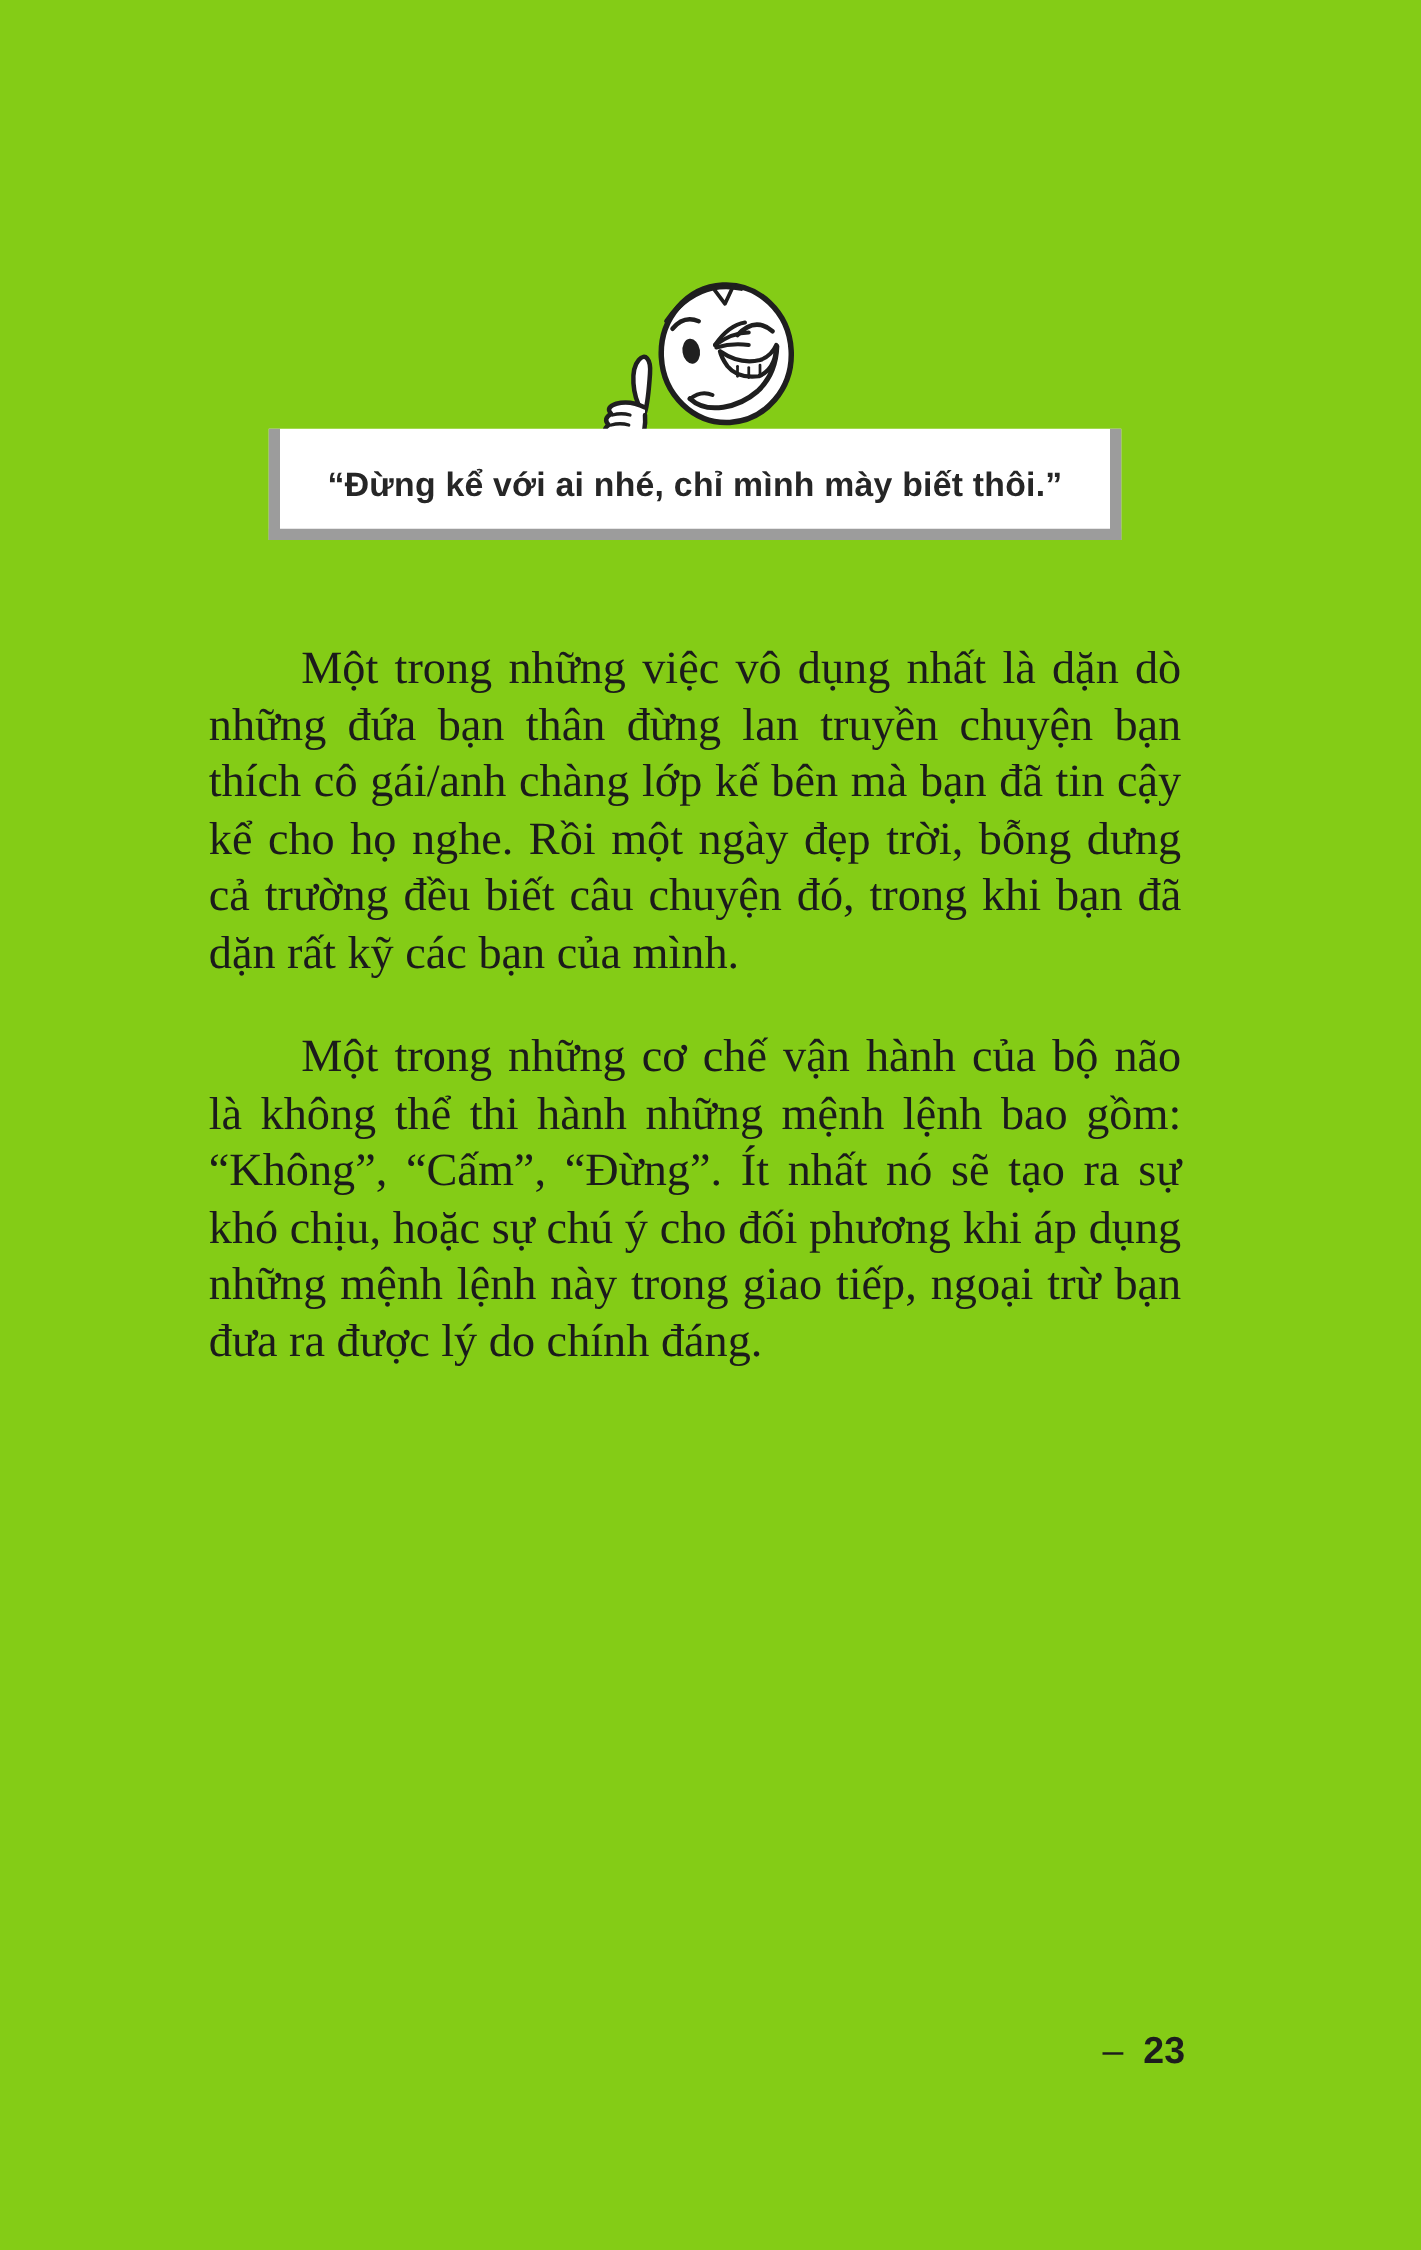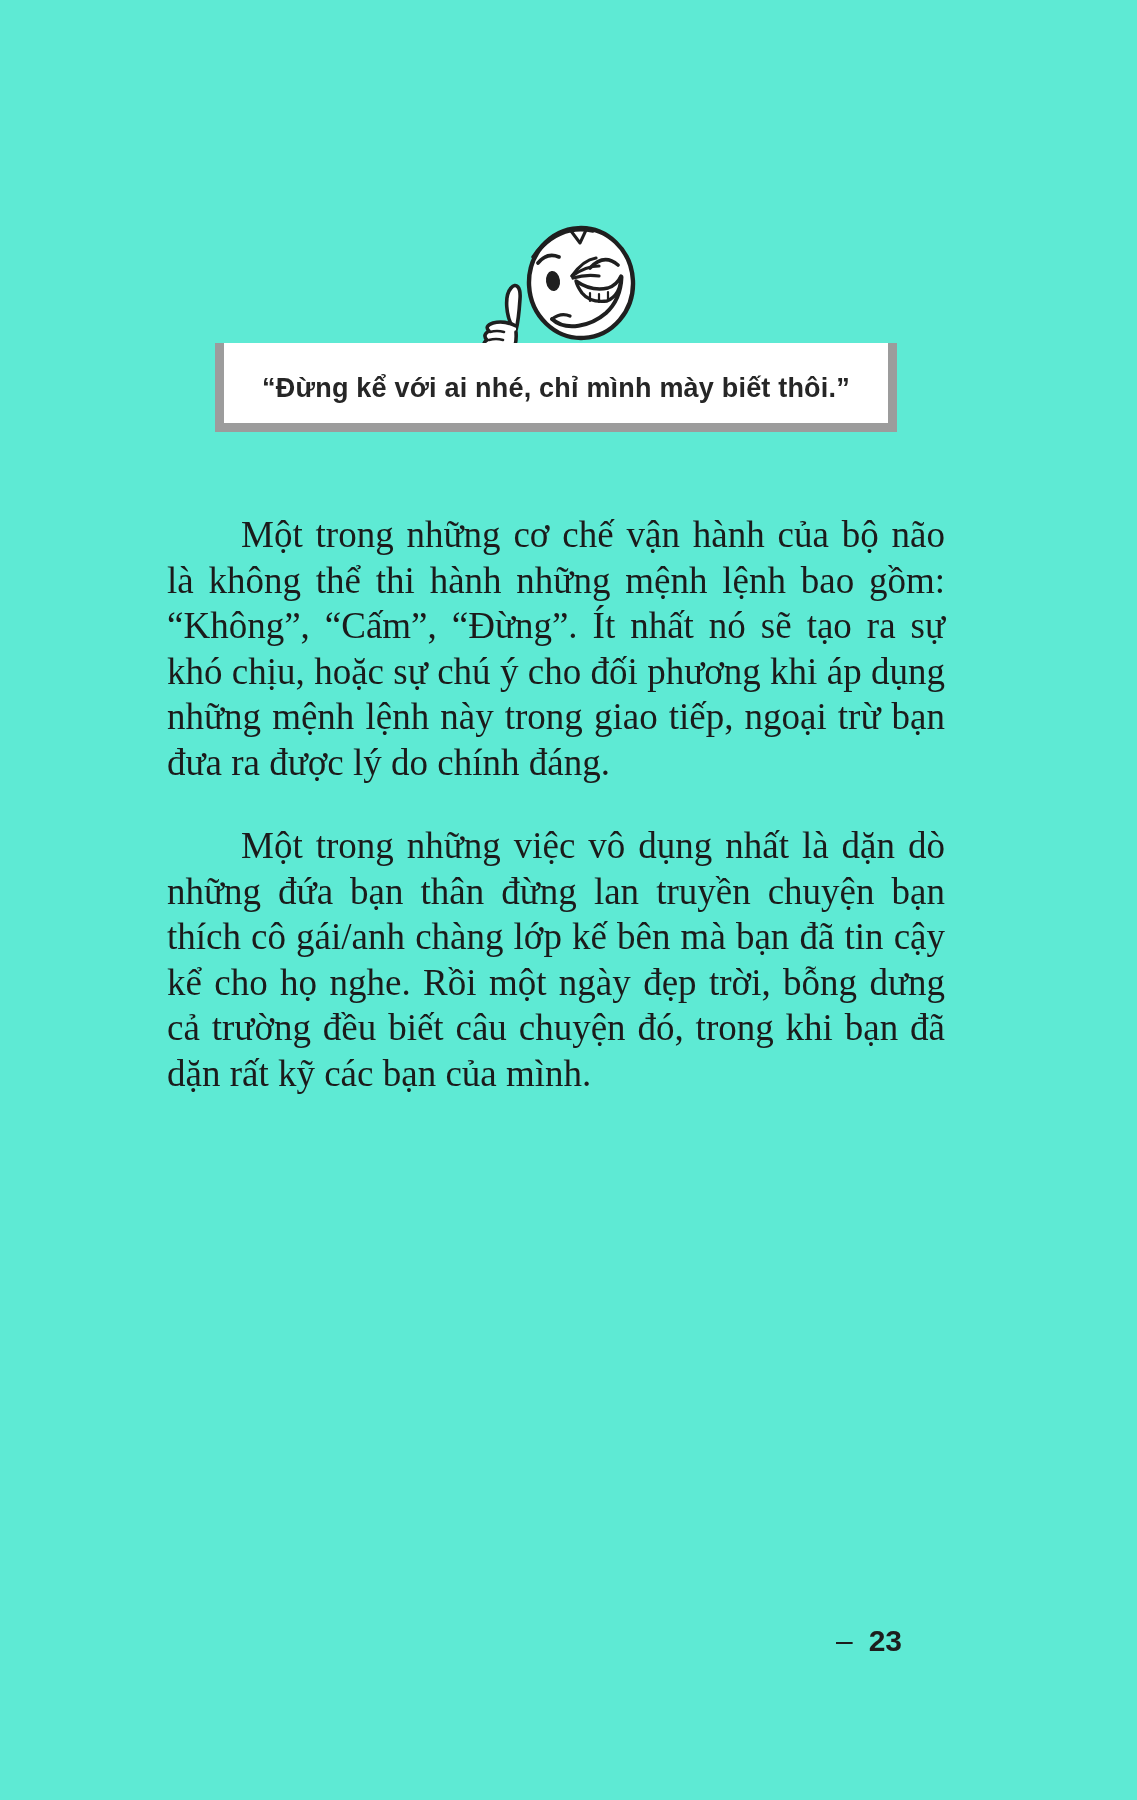--- a/index.html
+++ b/index.html
@@ -5,21 +5,21 @@
   html, body { margin: 0; padding: 0; }
   body {
     width: 1137px; height: 1800px;
     background: #ffffff;
     position: relative;
     font-family: "Liberation Serif", serif;
     overflow: hidden;
   }
   .page {
     position: absolute; inset: 0;
-    background: #5eead4;
+    background: #84cc16;
   }
   
   .illustration {
     position: absolute;
     left: 478px; top: 218px;
     width: 164px; height: 146px;
   }
   
   .quote-box {
     position: absolute;
@@ -57,21 +57,21 @@
   }
   .text-block p {
     margin: 0 0 38px 0;
     text-indent: 74px;
   }
   
   .page-number {
     position: absolute;
     top: 1624px; left: 790px;
     width: 158px;
-    text-align: center;
+    text-align: right;
     font-family: "Liberation Sans", sans-serif;
     font-weight: 700;
     font-size: 30px;
     color: #1d1d1d;
   }
   .page-number .marker { margin-right: 16px; font-weight: 400; }
 </style>
 </head>
 <body>
 
@@ -110,21 +110,21 @@
         <path d="M74 101 Q83 94 92 98" stroke-width="3.2"></path>
       </g>
     </svg>
   </div>
 
   <div class="quote-box">
     <span class="quote-text">“Đừng kể với ai nhé, chỉ mình mày biết thôi.”</span>
   </div>
 
   <div class="text-block">
+    <p>Một trong những việc vô dụng nhất là dặn dò những đứa bạn thân đừng lan truyền chuyện bạn thích cô gái/anh chàng lớp kế bên mà bạn đã tin cậy kể cho họ nghe. Rồi một ngày đẹp trời, bỗng dưng cả trường đều biết câu chuyện đó, trong khi bạn đã dặn rất kỹ các bạn của mình.</p>
     <p>Một trong những cơ chế vận hành của bộ não là không thể thi hành những mệnh lệnh bao gồm: “Không”, “Cấm”, “Đừng”. Ít nhất nó sẽ tạo ra sự khó chịu, hoặc sự chú ý cho đối phương khi áp dụng những mệnh lệnh này trong giao tiếp, ngoại trừ bạn đưa ra được lý do chính đáng.</p>
-    <p>Một trong những việc vô dụng nhất là dặn dò những đứa bạn thân đừng lan truyền chuyện bạn thích cô gái/anh chàng lớp kế bên mà bạn đã tin cậy kể cho họ nghe. Rồi một ngày đẹp trời, bỗng dưng cả trường đều biết câu chuyện đó, trong khi bạn đã dặn rất kỹ các bạn của mình.</p>
   </div>
 
   <div class="page-number">
     <span class="marker">–</span><span>23</span>
   </div>
 
 </div>
 
 </body></html>

